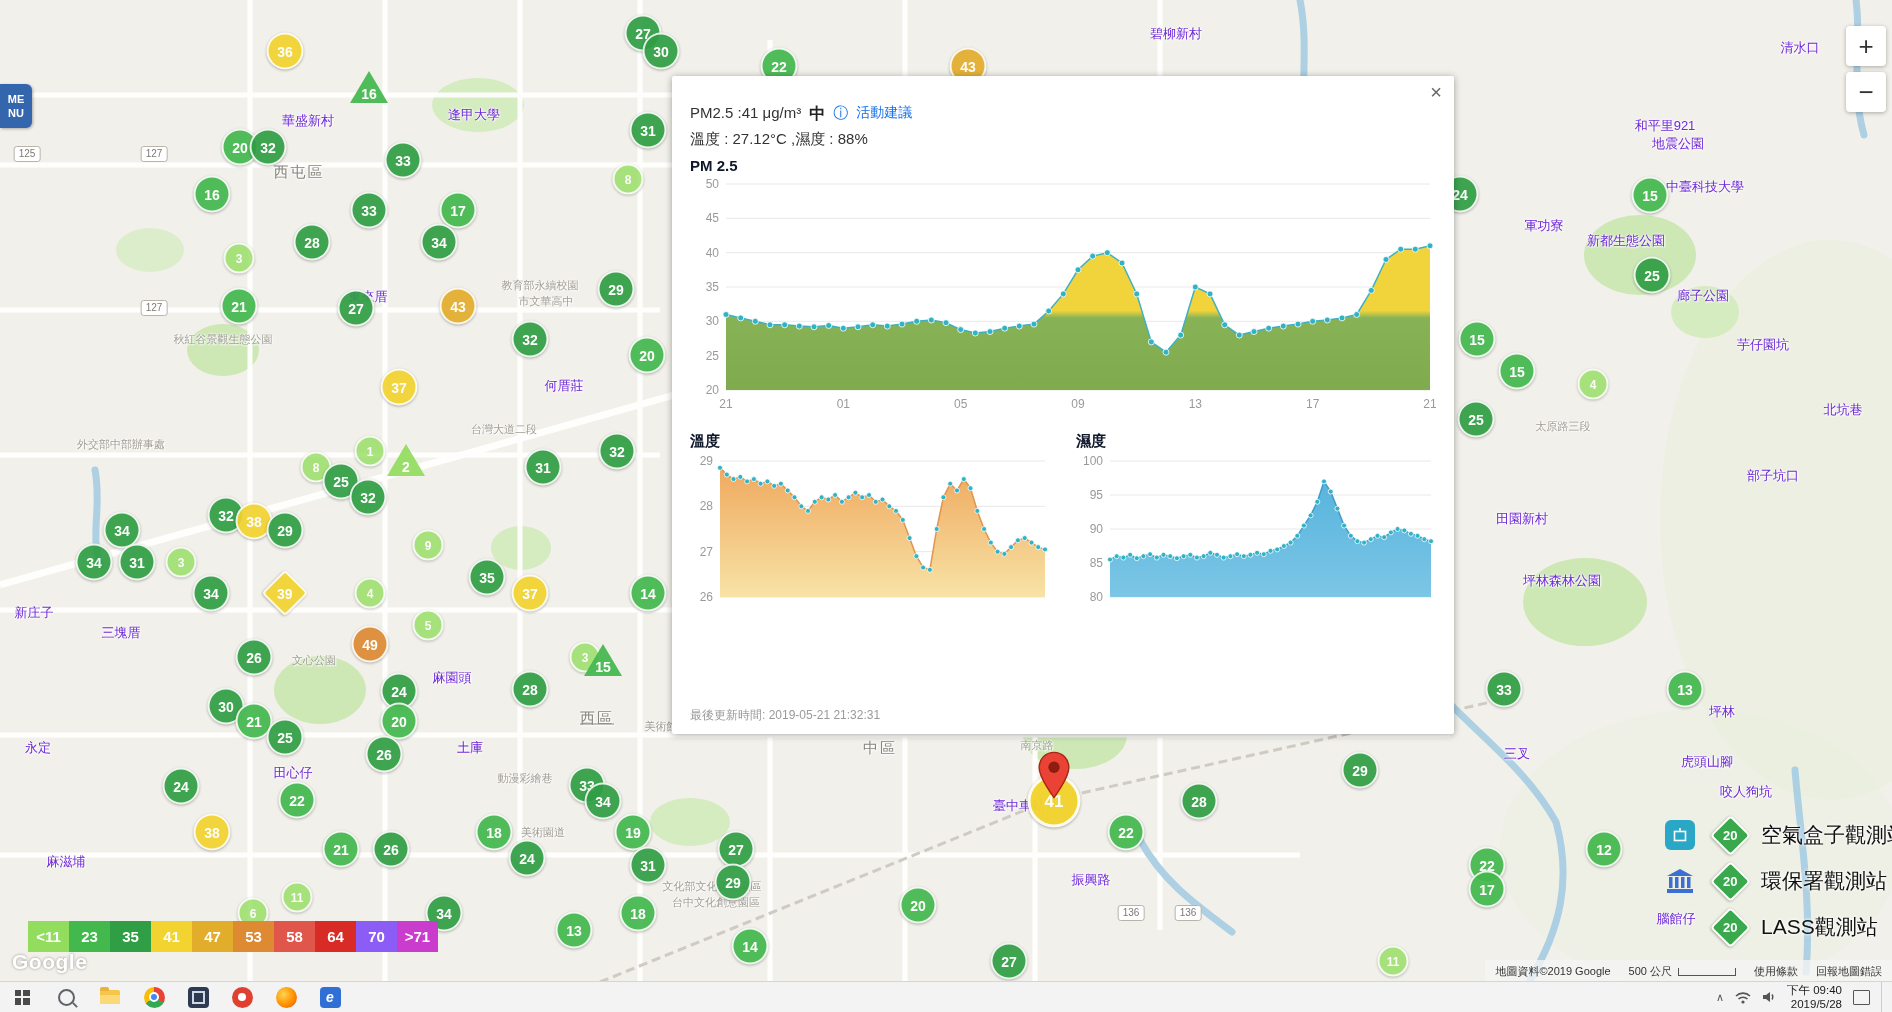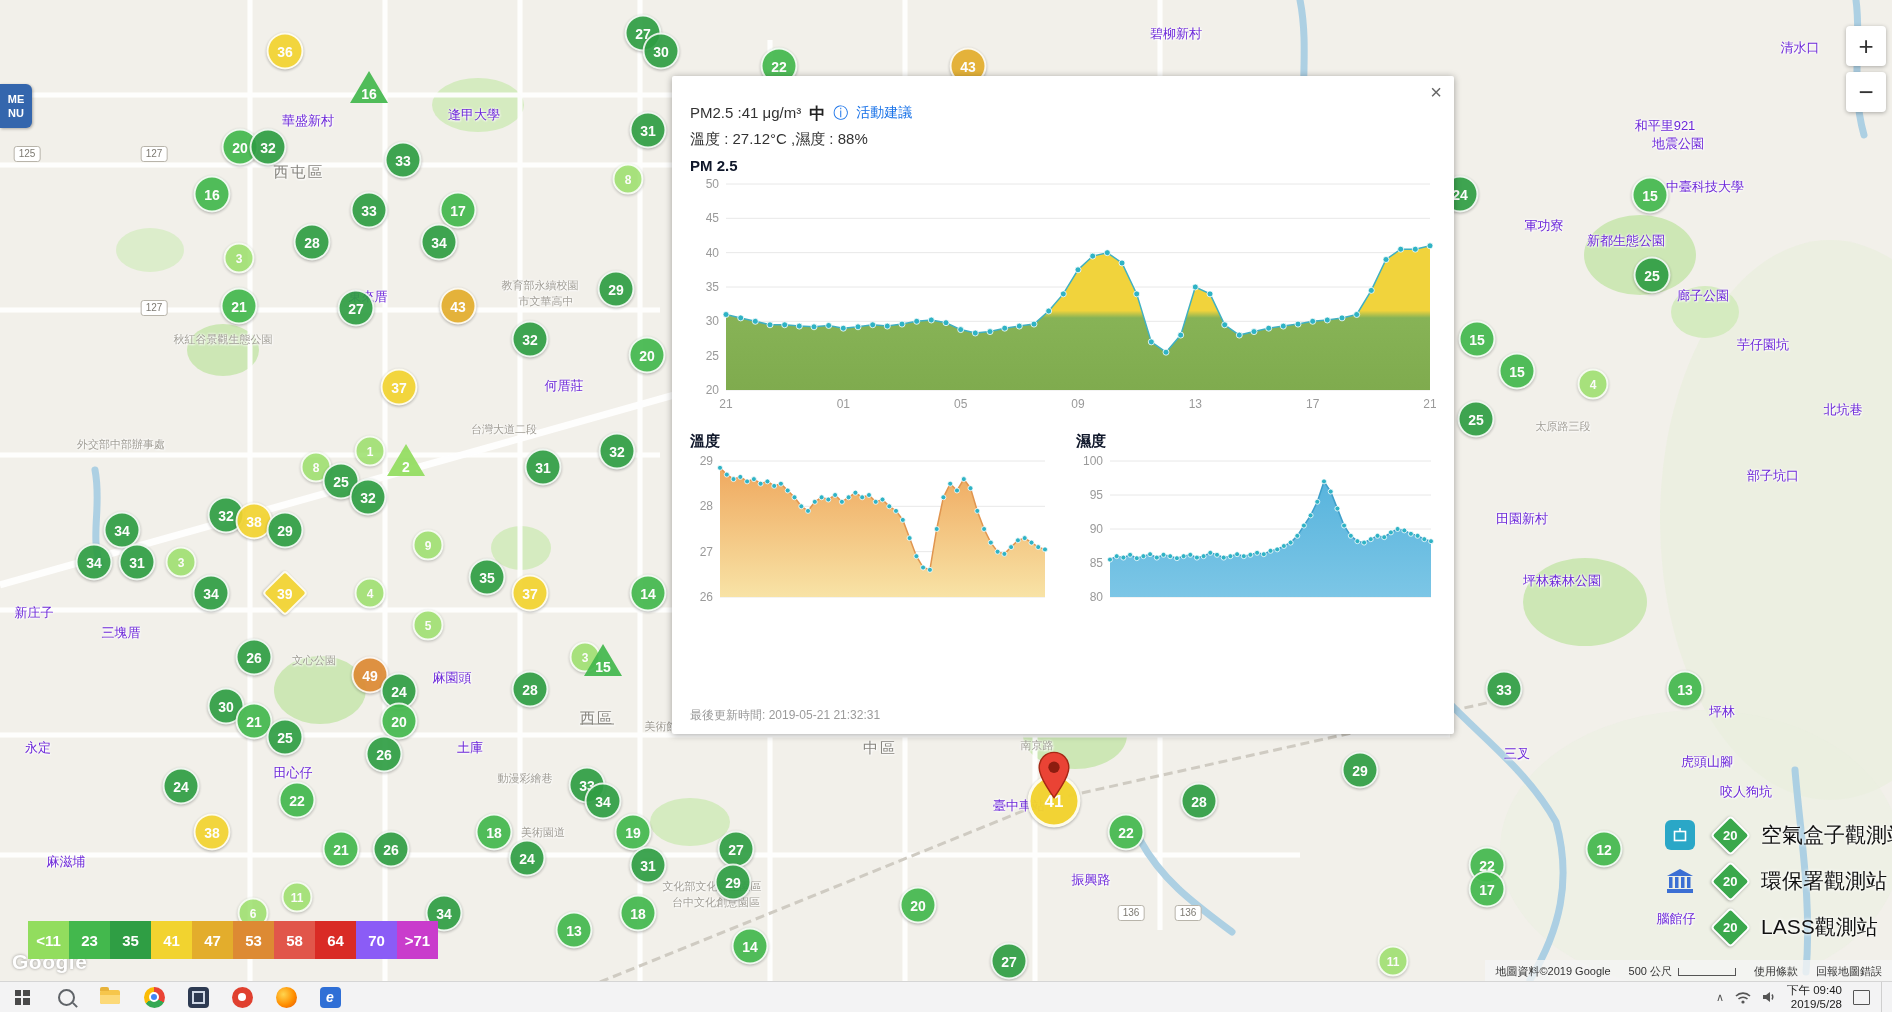--- a/index.html
+++ b/index.html
@@ -43,21 +43,21 @@
   .pp-footer{position:absolute;left:18px;bottom:10px;color:#9a9a9a;font-size:12px;}
   
   #menu-btn{position:absolute;left:0;top:84px;width:22px;background:#3466ad;color:#fff;
     z-index:30;border-radius:0 6px 6px 0;padding:8px 5px;font-size:11px;font-weight:bold;
     line-height:14px;word-break:break-all;text-align:center;cursor:pointer;box-shadow:1px 1px 3px rgba(0,0,0,.3);}
   #zoom-ctl{position:absolute;right:6px;top:26px;z-index:30;display:flex;flex-direction:column;gap:6px;}
   .zoom-btn{width:40px;height:40px;background:#fff;border-radius:4px;box-shadow:0 1px 4px rgba(0,0,0,.3);
     display:flex;align-items:center;justify-content:center;font-size:26px;color:#333;cursor:pointer;user-select:none;}
   
   #color-legend{position:absolute;left:28px;top:921px;display:flex;z-index:30;}
-  .legend-box{height:38px;min-width:33px;padding:0 4px;display:flex;align-items:center;justify-content:center;
+  .legend-box{height:31px;min-width:33px;padding:0 4px;display:flex;align-items:center;justify-content:center;
     color:#fff;font-weight:bold;font-size:15px;}
   
   #station-legend{position:absolute;left:1660px;top:812px;z-index:30;}
   .st-row{display:flex;align-items:center;height:46px;gap:10px;}
   .st-icon{width:40px;display:flex;justify-content:center;}
   .st-diamond{width:25px;height:25px;background:#3aa84c;border:2px solid #fff;border-radius:4px;
     transform:rotate(45deg);display:flex;align-items:center;justify-content:center;
     box-shadow:0 1px 3px rgba(0,0,0,.3);margin:0 6px;}
   .st-diamond span{transform:rotate(-45deg);color:#fff;font-weight:bold;font-size:13px;}
   .st-label{font-size:21px;color:#111;text-shadow:0 0 3px #fff,0 0 4px #fff;white-space:nowrap;}
@@ -370,21 +370,21 @@
         </div>
         <div class="marker pale" style="left: 585px; top: 657px; background: rgb(146, 221, 94);">
           <span>3</span>
         </div>
         <div class="marker tri" style="left: 603px; top: 660px; background: rgb(67, 184, 77);">
           <span>15</span>
         </div>
         <div class="marker" style="left: 254px; top: 657px; background: rgb(47, 158, 68);">
           <span>26</span>
         </div>
-        <div class="marker" style="left: 370px; top: 675px; background: rgb(221, 138, 51);">
+        <div class="marker" style="left: 370px; top: 644px; background: rgb(221, 138, 51);">
           <span>49</span>
         </div>
         <div class="marker" style="left: 399px; top: 691px; background: rgb(47, 158, 68);">
           <span>24</span>
         </div>
         <div class="marker" style="left: 530px; top: 689px; background: rgb(47, 158, 68);">
           <span>28</span>
         </div>
         <div class="marker" style="left: 226px; top: 706px; background: rgb(47, 158, 68);">
           <span>30</span>

